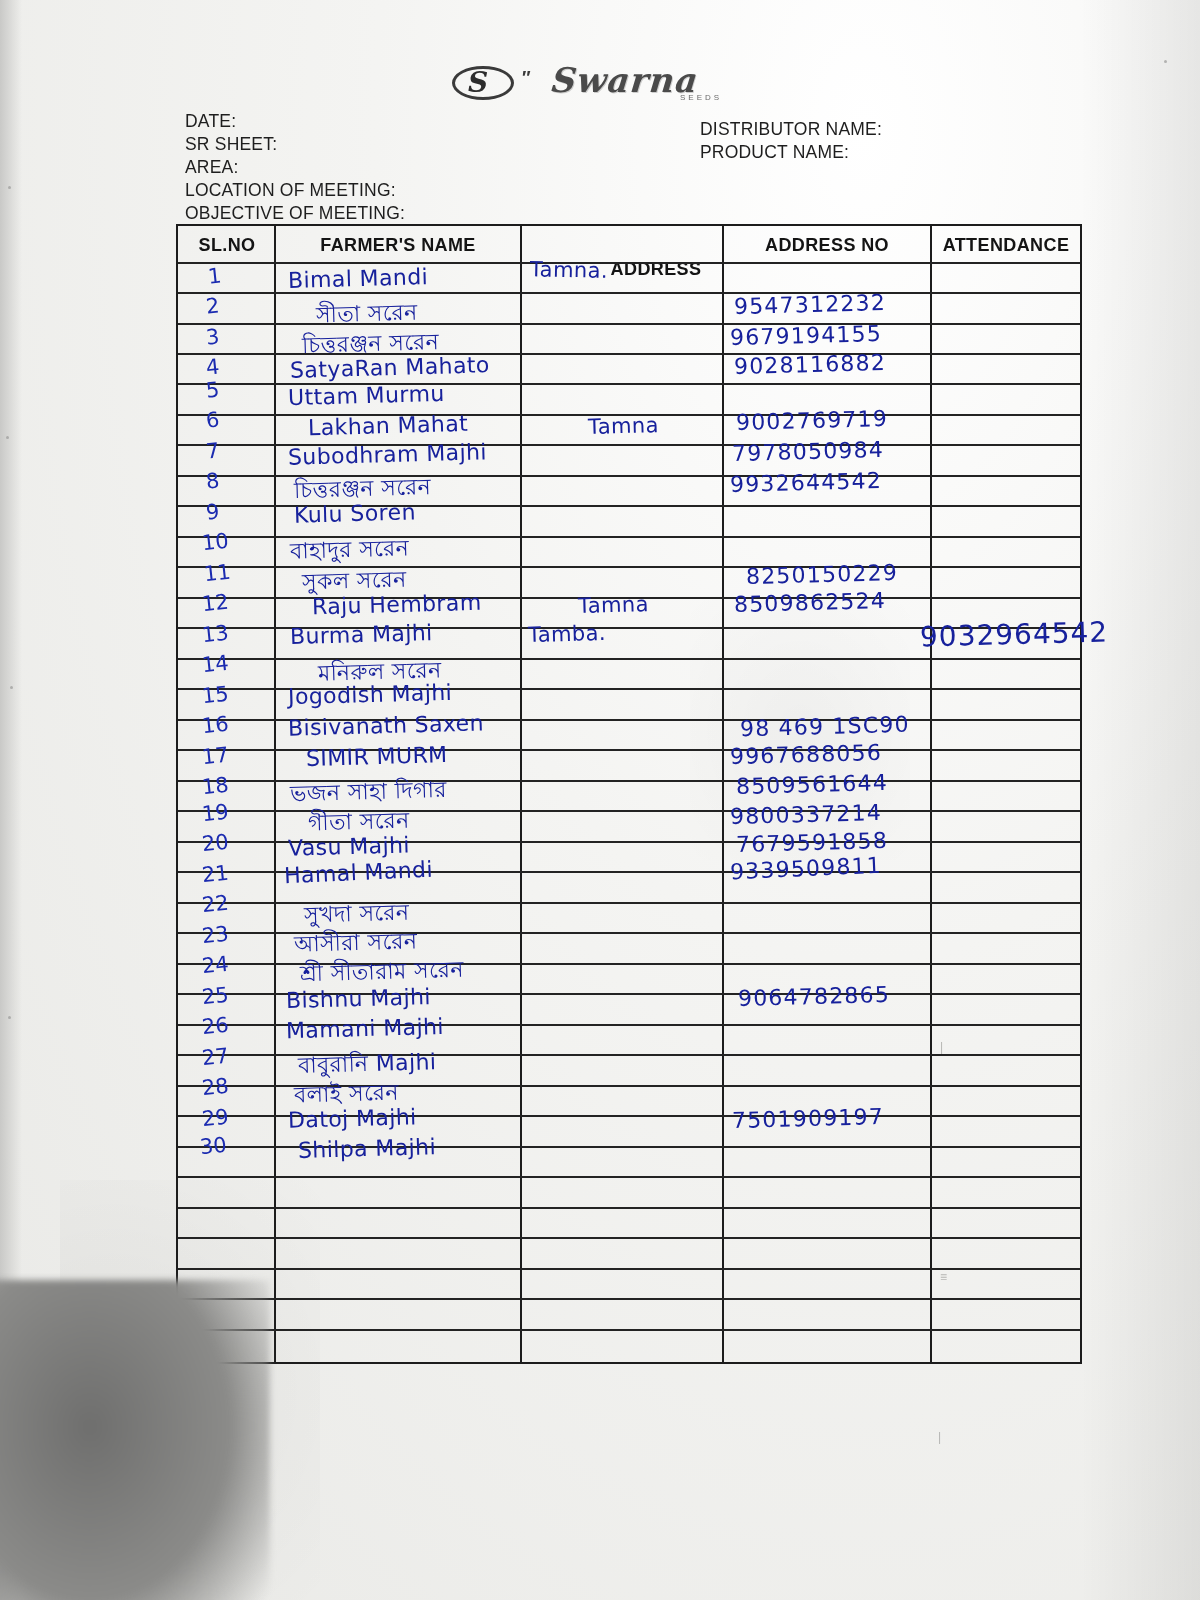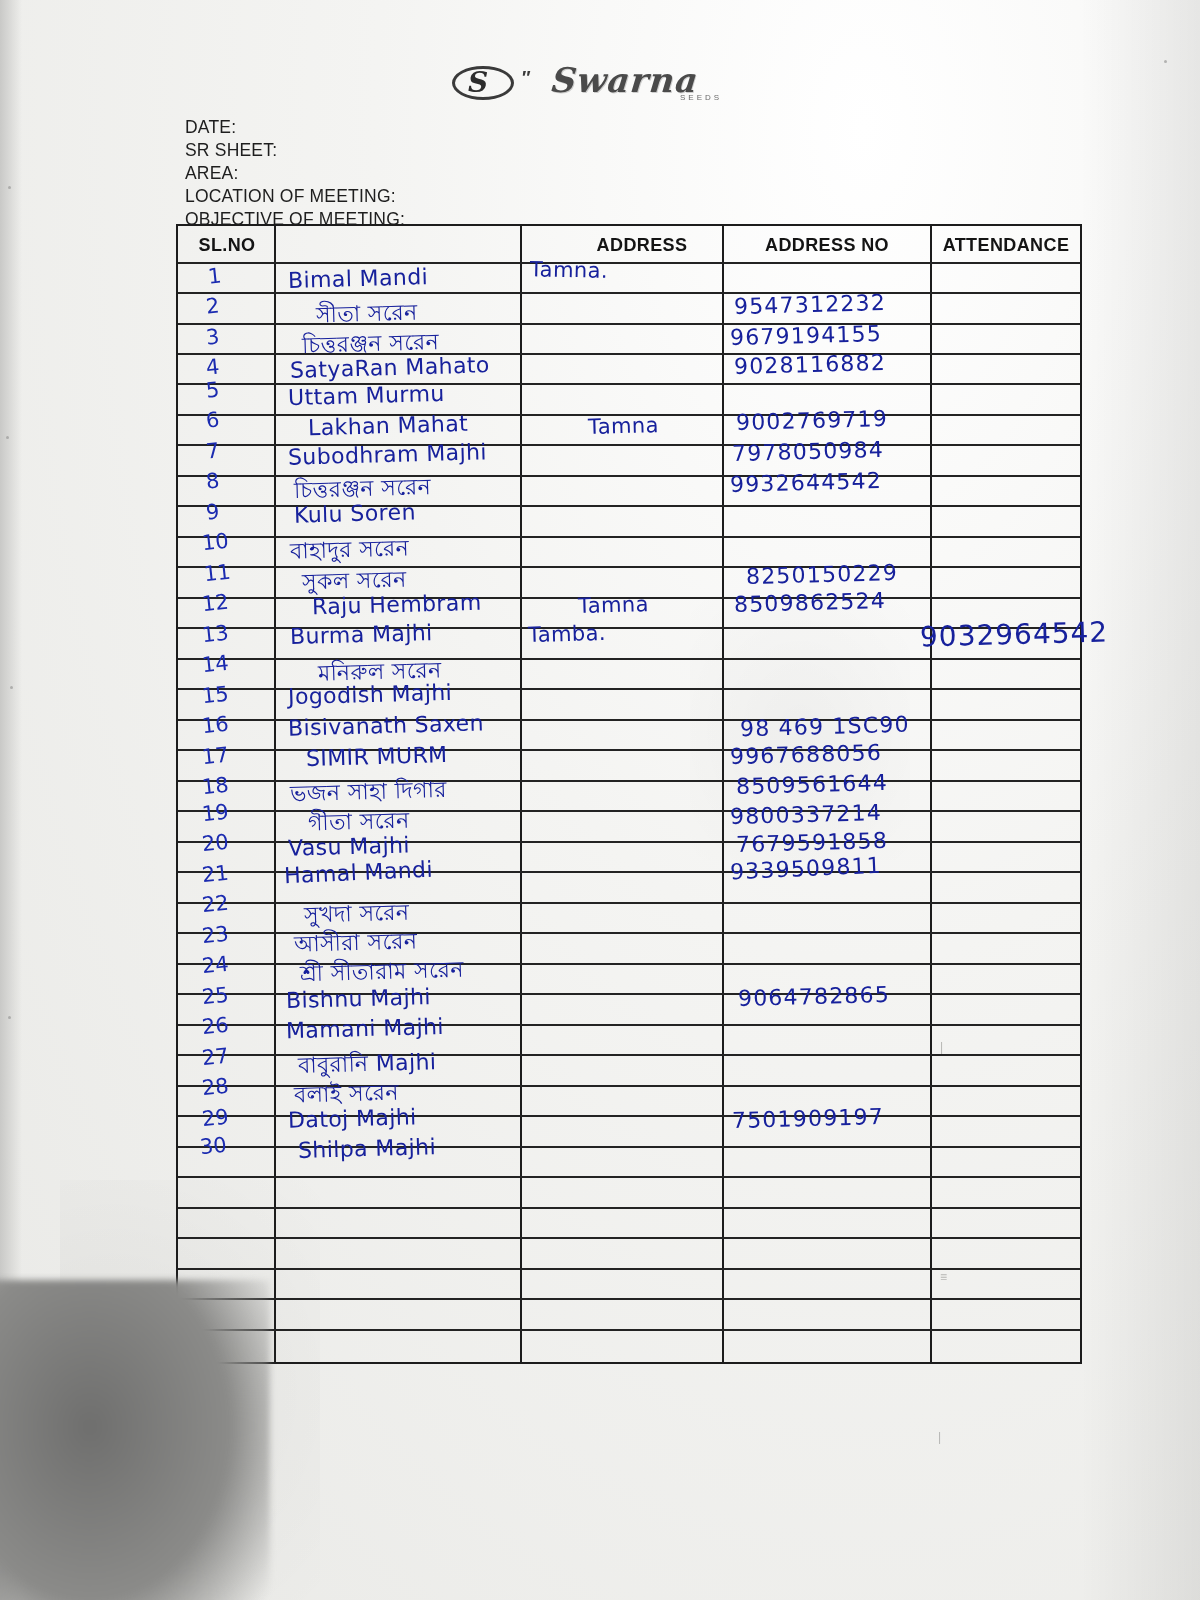--- a/index.html
+++ b/index.html
@@ -84,21 +84,21 @@
     color: #4a4a4a;
     transform: skewX(-6deg);
     text-shadow: 1px 1px 0 rgba(0,0,0,0.18);
   }
   #logo .sub {
     position: absolute; left: 228px; top: 33px;
     font-size: 8px; letter-spacing: 3px; color: #6a6a6a;
   }
 
   
-  .meta-left { position: absolute; left: 185px; top: 116px; }
+  .meta-left { position: absolute; left: 185px; top: 110px; }
   .meta-right { position: absolute; left: 700px; top: 118px; }
   .meta-line {
     font-size: 17.5px; color: #1e1e1e; letter-spacing: .2px;
     line-height: 23px; white-space: nowrap;
   }
 
   
   #table {
     position: absolute;
     left: 176px; top: 224px;
@@ -170,30 +170,35 @@
   </div>
 
   <div class="meta-left">
     <div class="meta-line">DATE:</div>
     <div class="meta-line">SR SHEET:</div>
     <div class="meta-line">AREA:</div>
     <div class="meta-line">LOCATION OF MEETING:</div>
     <div class="meta-line">OBJECTIVE OF MEETING:</div>
   </div>
 
+  <div class="meta-right">
+    <div class="meta-line">DISTRIBUTOR NAME:</div>
+    <div class="meta-line">PRODUCT NAME:</div>
+  </div>
 
   <div id="table">
 
     <div class="vline" style="left:96px;"></div>
     <div class="vline" style="left:342px;"></div>
     <div class="vline" style="left:544px;"></div>
     <div class="vline" style="left:752px;"></div>
 
     <div class="colhead" style="left:2px;   width:94px;">SL.NO</div>
-    <div class="colhead" style="left:344px; width:240px;">ADDRESS</div>
+    <div class="colhead" style="left:98px;  width:244px;">FARMER'S NAME</div>
+    <div class="colhead" style="left:358px; width:240px;margin-top:24px;">ADDRESS</div>
     <div class="colhead" style="left:546px; width:206px;">ADDRESS NO</div>
     <div class="colhead" style="left:754px; width:148px;">ATTENDANCE</div>
 
     <div class="hline" style="top:36px;"></div>
     <div class="hline" style="top:66px;"></div>
     <div class="hline" style="top:97px;"></div>
     <div class="hline" style="top:127px;"></div>
     <div class="hline" style="top:157px;"></div>
     <div class="hline" style="top:188px;"></div>
     <div class="hline" style="top:218px;"></div>

